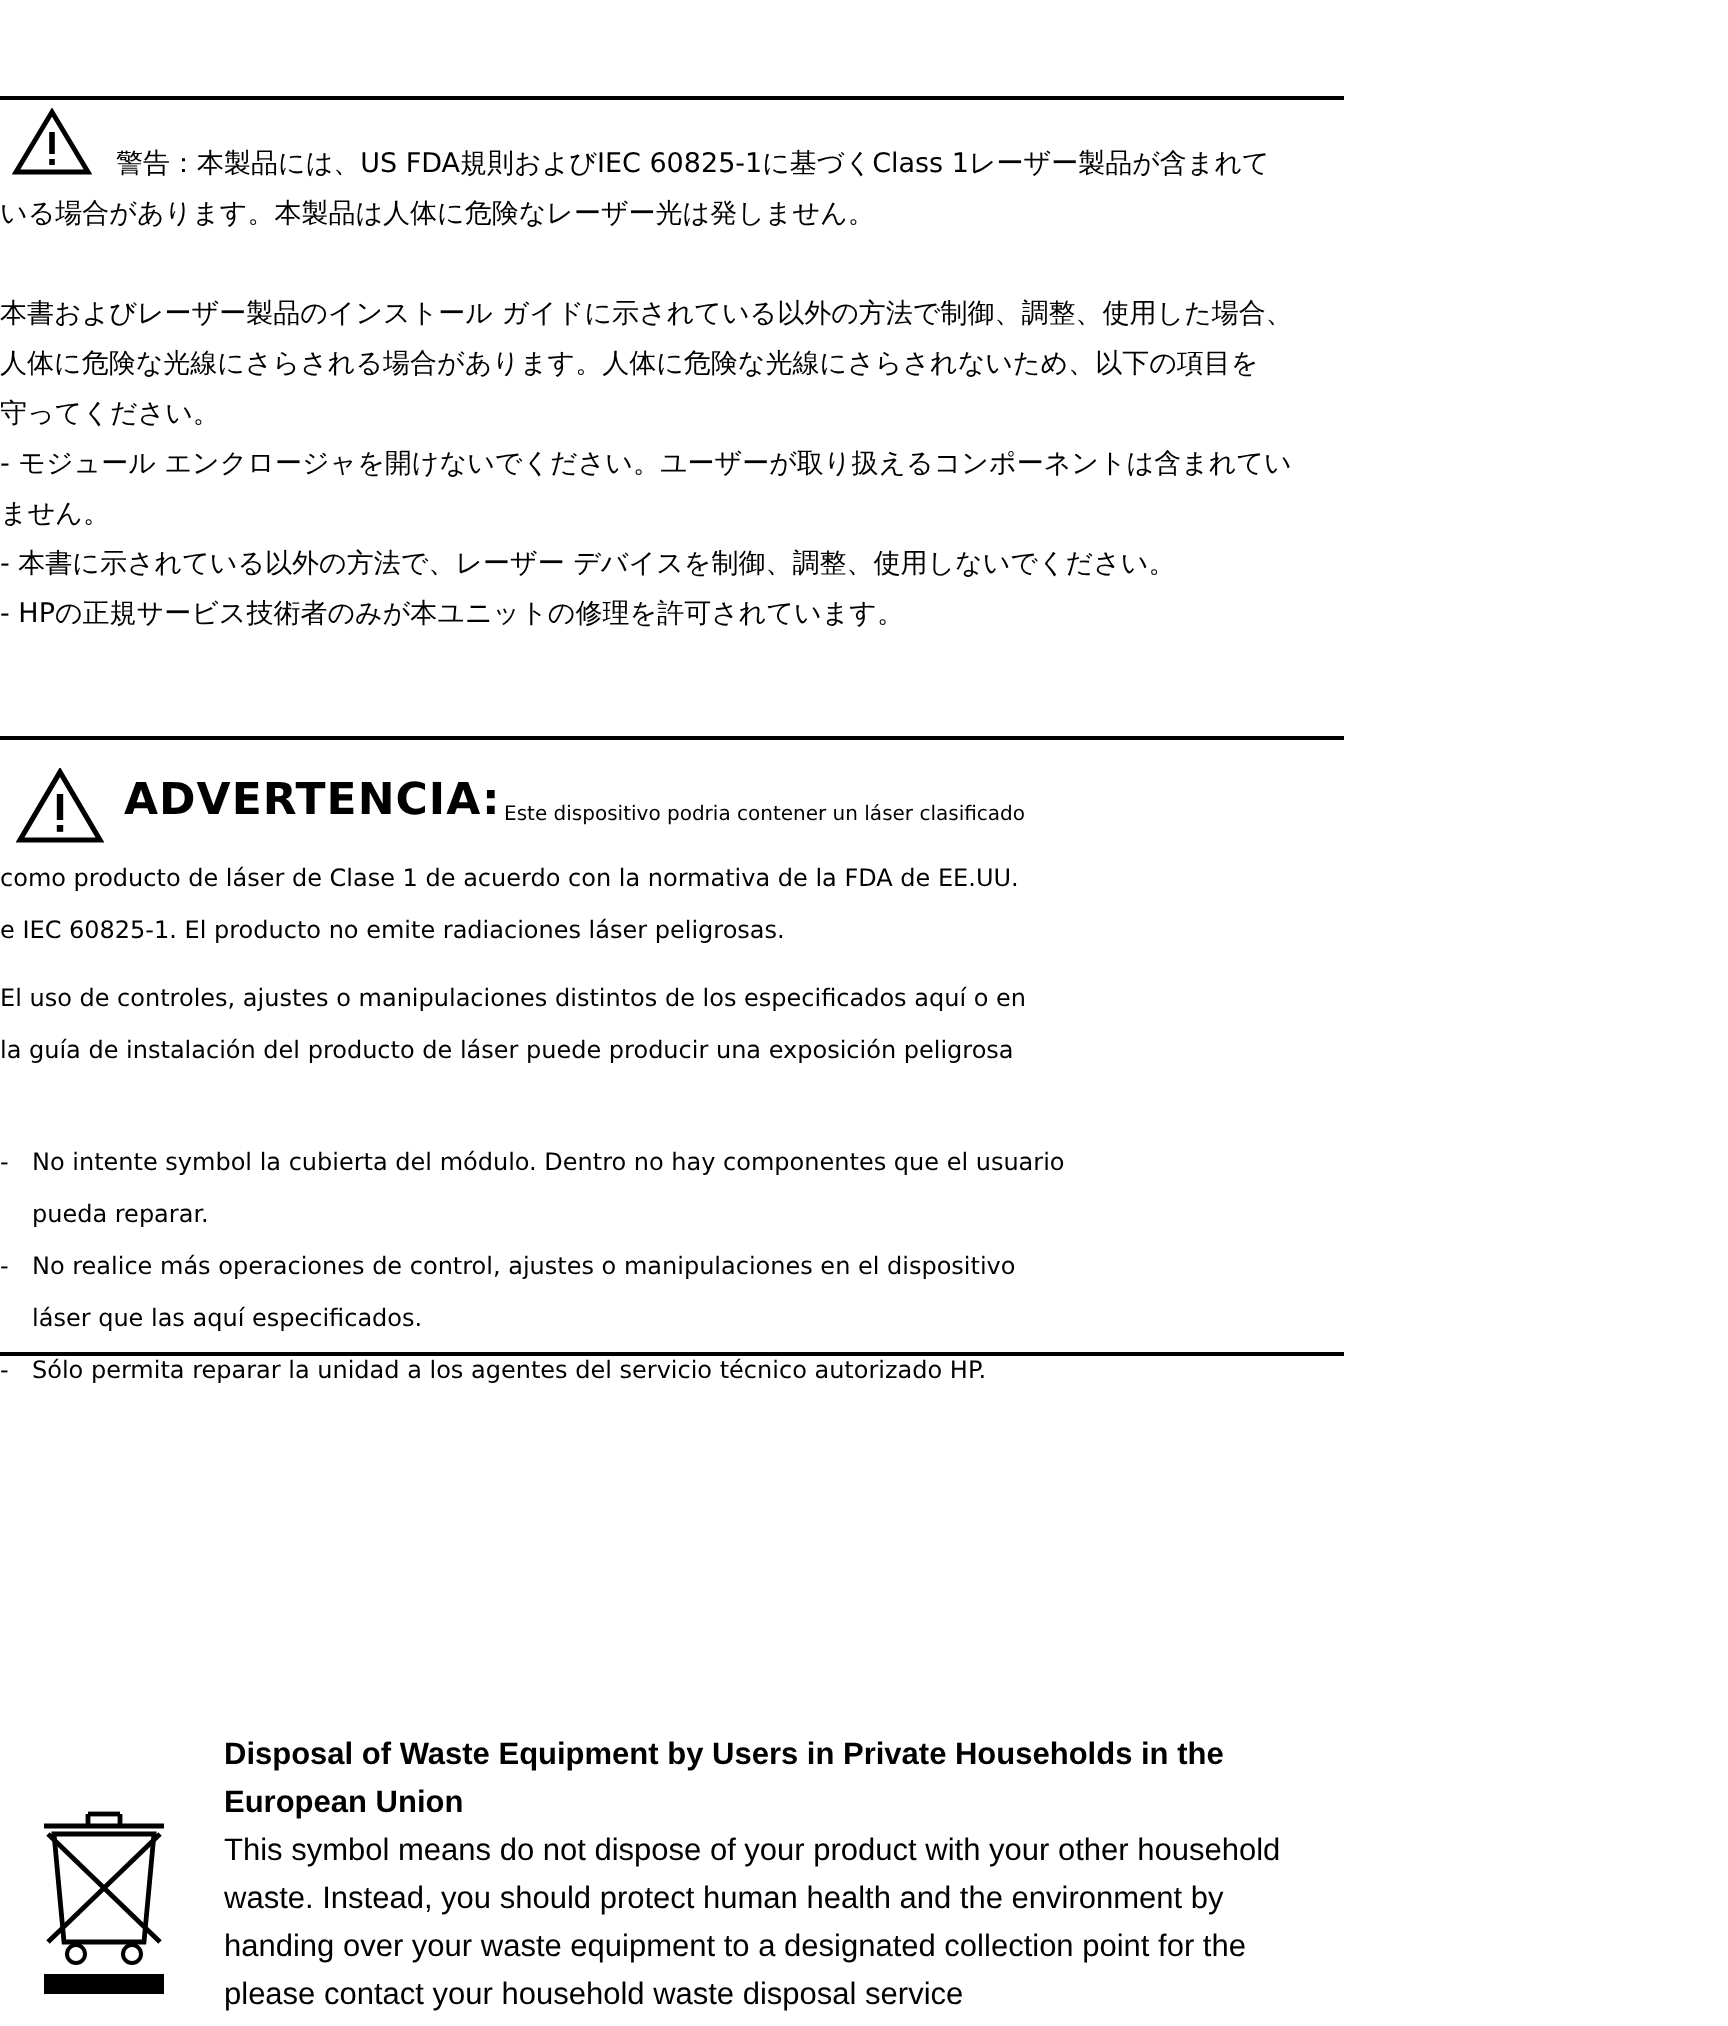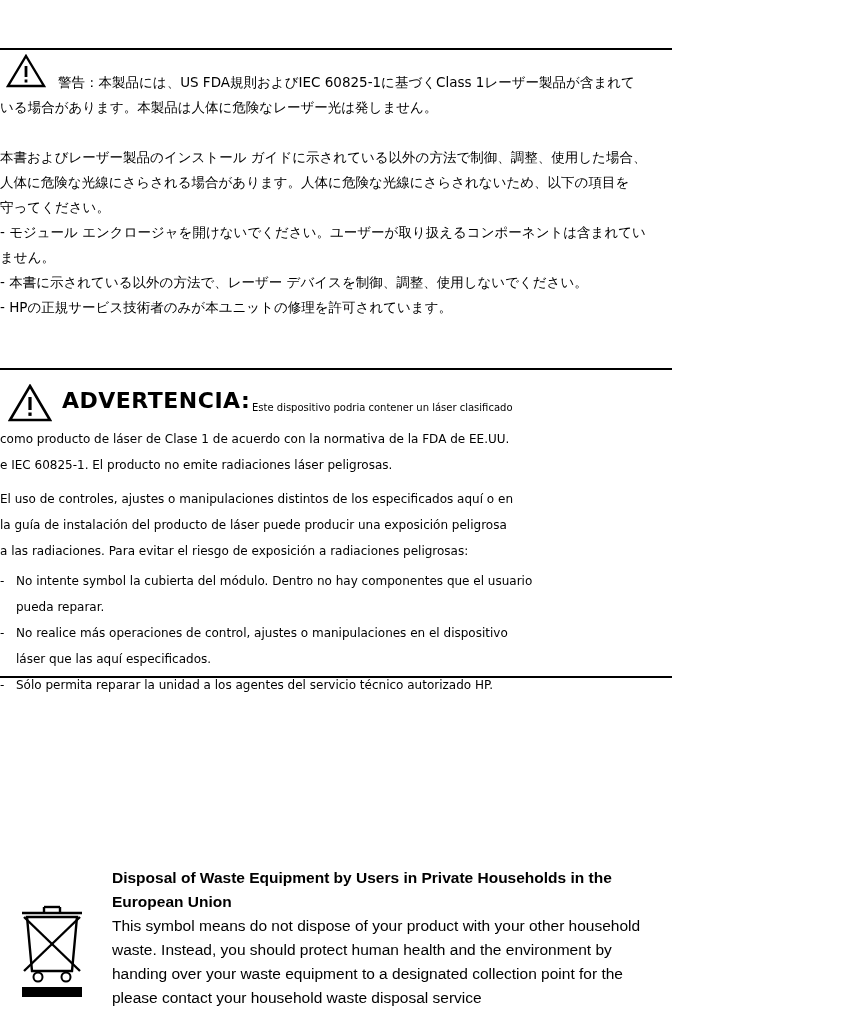--- a/index.html
+++ b/index.html
@@ -242,21 +242,20 @@
     <div class="es-text es-first-line">Este dispositivo podria contener un láser clasificado</div>
 
     <div class="es-text es-para1-rest">
       <div>como producto de láser de Clase 1 de acuerdo con la normativa de la FDA de EE.UU.</div>
       <div>e IEC 60825-1. El producto no emite radiaciones láser peligrosas.</div>
     </div>
 
     <div class="es-text es-para2">
       <div>El uso de controles, ajustes o manipulaciones distintos de los especificados aquí o en</div>
       <div>la guía de instalación del producto de láser puede producir una exposición peligrosa</div>
-      <div>a las radiaciones. Para evitar el riesgo de exposición a radiaciones peligrosas:</div>
     </div>
 
     <div class="es-text es-list">
       <div class="es-li">
         <span class="dash">-</span>
         <span class="body">No intente symbol la cubierta del módulo. Dentro no hay componentes que el usuario</span>
       </div>
       <div class="es-li">
         <span class="dash"></span>
         <span class="body">pueda reparar.</span>

